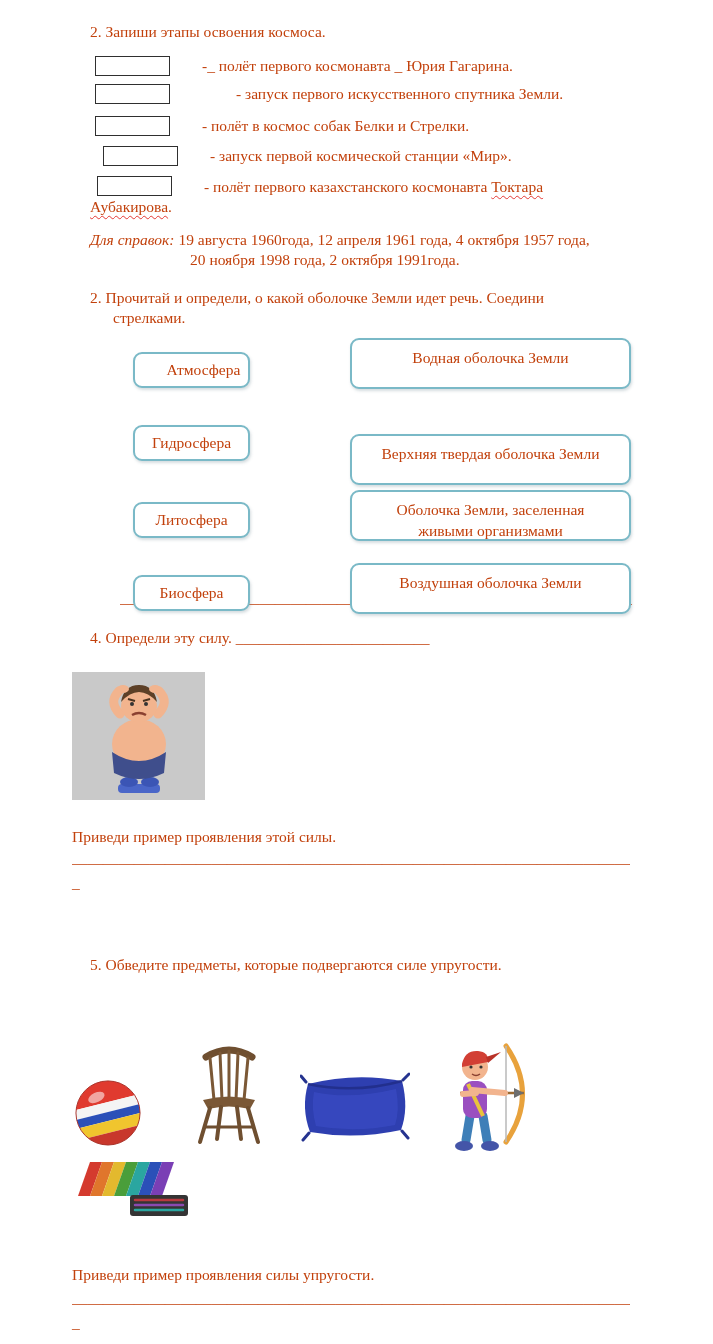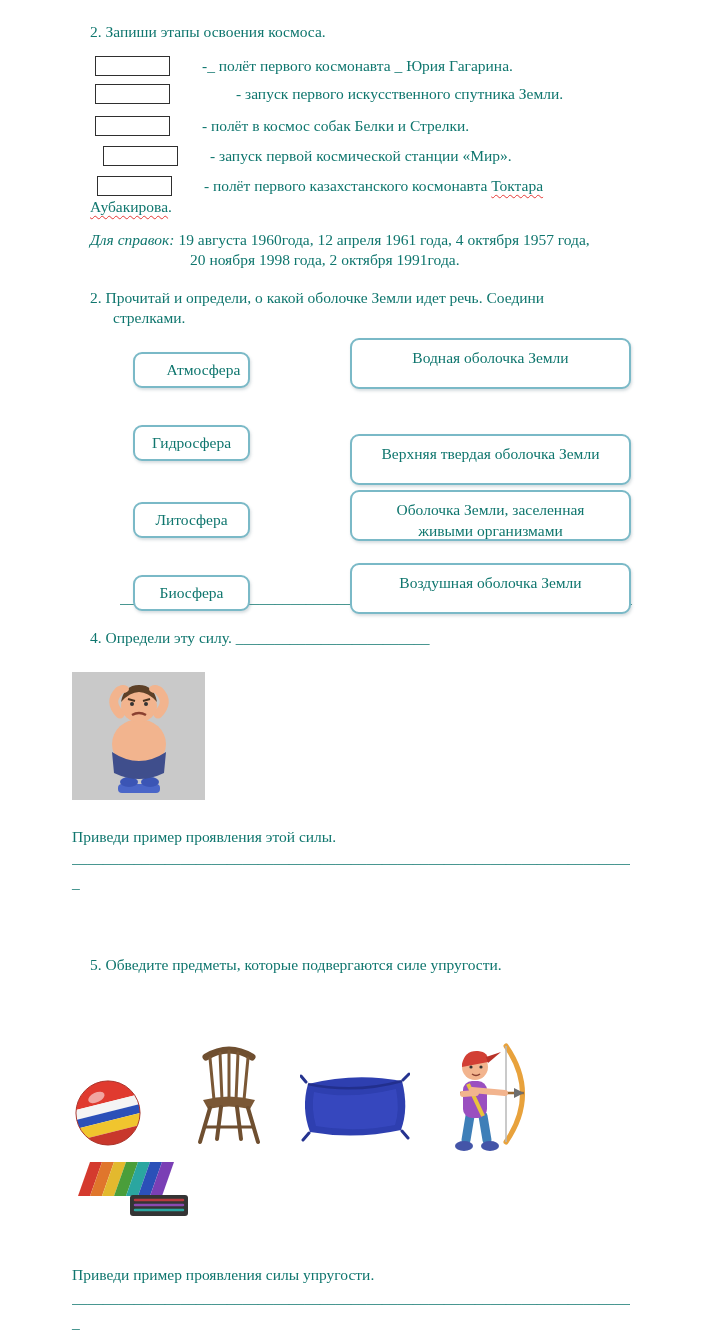--- a/index.html
+++ b/index.html
@@ -1,19 +1,19 @@
 <!DOCTYPE html>
 <html><head>
 <meta charset="utf-8">
 <style>
   * { margin:0; padding:0; box-sizing:border-box; }
   html,body { background:#ffffff; }
   .page {
     position:relative; width:713px; height:1344px; margin:0 auto;
-    background:#ffffff; color:#0f766e;
+    background:#ffffff; color:#c2410c;
     font-family:"Liberation Serif", serif; font-size:15.5px; line-height:1.25;
     overflow:hidden;
   }
   .abs { position:absolute; }
   .nowrap { white-space:nowrap; }
   .italic { font-style:italic; }
   .q2-row { display:flex; align-items:center; }
   .answer-box { width:75px; height:20px; border:1px solid #2f2f2f; background:#fff; flex:0 0 auto; }
   .q2-text { margin-left:32px; white-space:nowrap; }
   .misspelled {
@@ -46,21 +46,21 @@
     <div class="q2-text">-   запуск первого искусственного спутника Земли.</div>
   </div>
   <div class="abs q2-row" style="left:95px; top:116px;">
     <div class="answer-box"></div>
     <div class="q2-text">-   полёт в космос собак Белки и Стрелки.</div>
   </div>
   <div class="abs q2-row" style="left:96px; top:146px;padding-left:7px;">
     <div class="answer-box"></div>
     <div class="q2-text">-   запуск первой космической станции «Мир».</div>
   </div>
-  <div class="abs q2-row" style="left:97px; top:176px;">
+  <div class="abs q2-row" style="left:97px; top:176px;align-items:flex-end;">
     <div class="answer-box"></div>
     <div class="q2-text"><span>-   полёт первого казахстанского космонавта </span><span class="misspelled">Токтара</span></div>
   </div>
 
   <div class="abs" style="left:90px; top:197px;"><span class="misspelled">Аубакирова</span><span>.</span></div>
 
   <div class="abs" style="left:90px; top:230px;"><span class="italic">Для справок:</span><span> 19 августа 1960года, 12 апреля 1961 года, 4 октября 1957 года,</span></div>
   <div class="abs" style="left:190px; top:250px;">20 ноября 1998 года, 2 октября 1991года.</div>
 
   <div class="abs" style="left:90px; top:288px;">2. Прочитай и определи, о какой оболочке Земли идет речь. Соедини</div>

